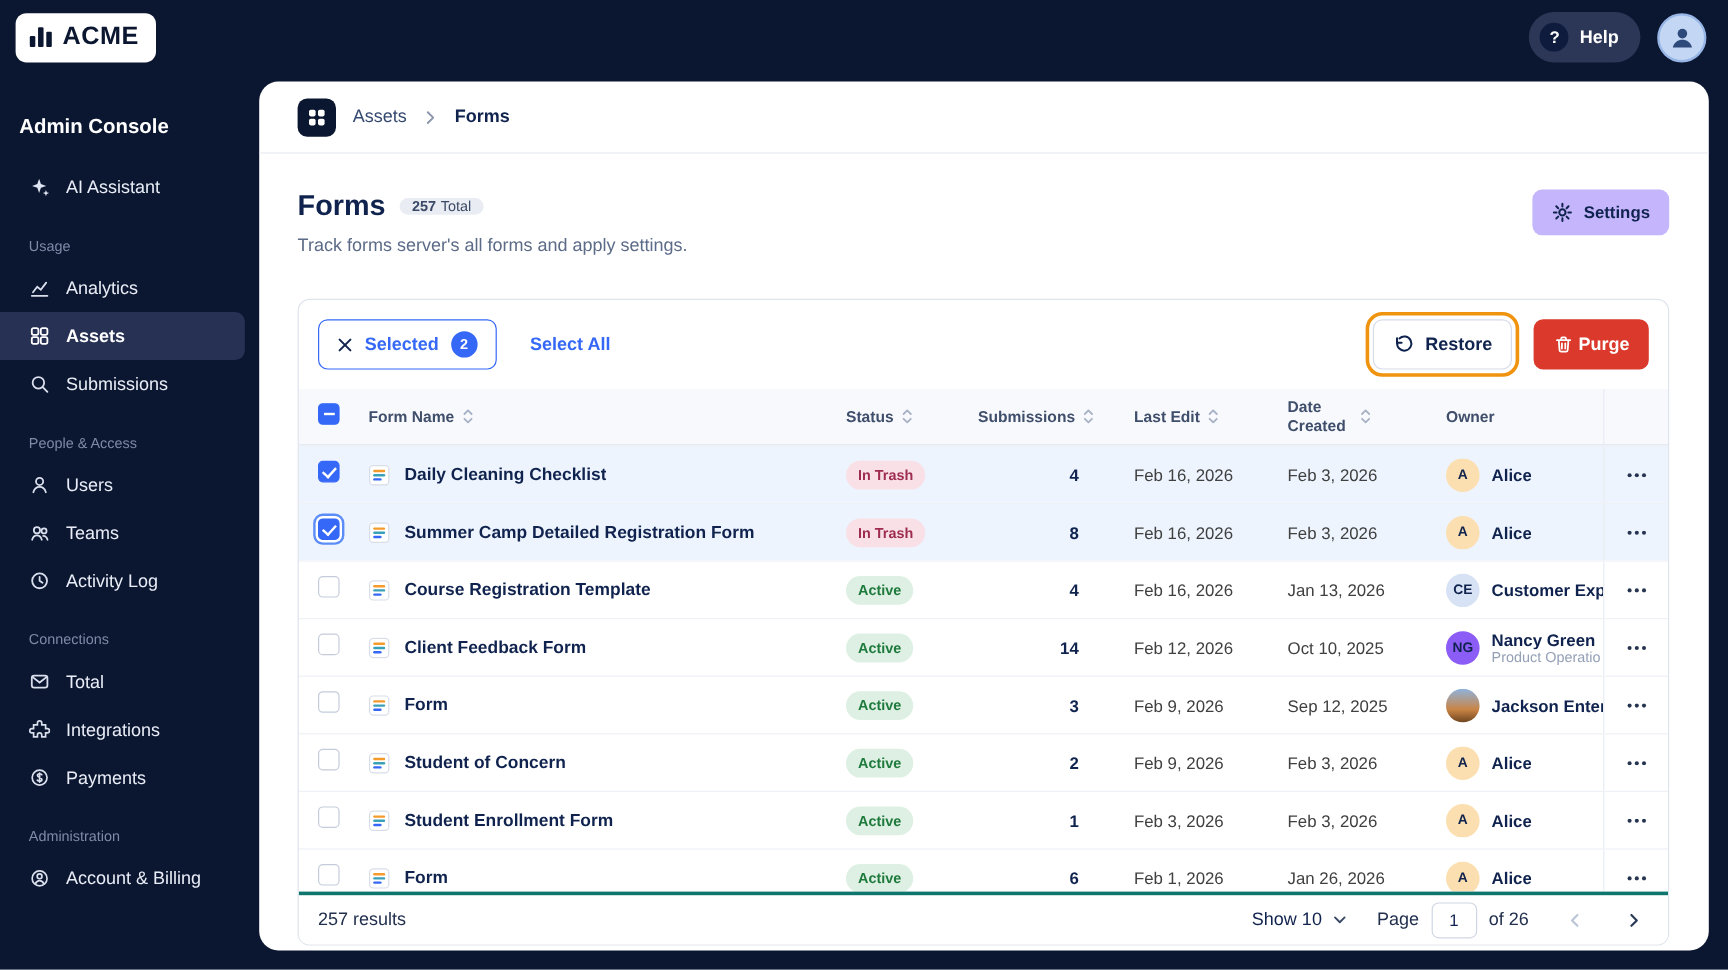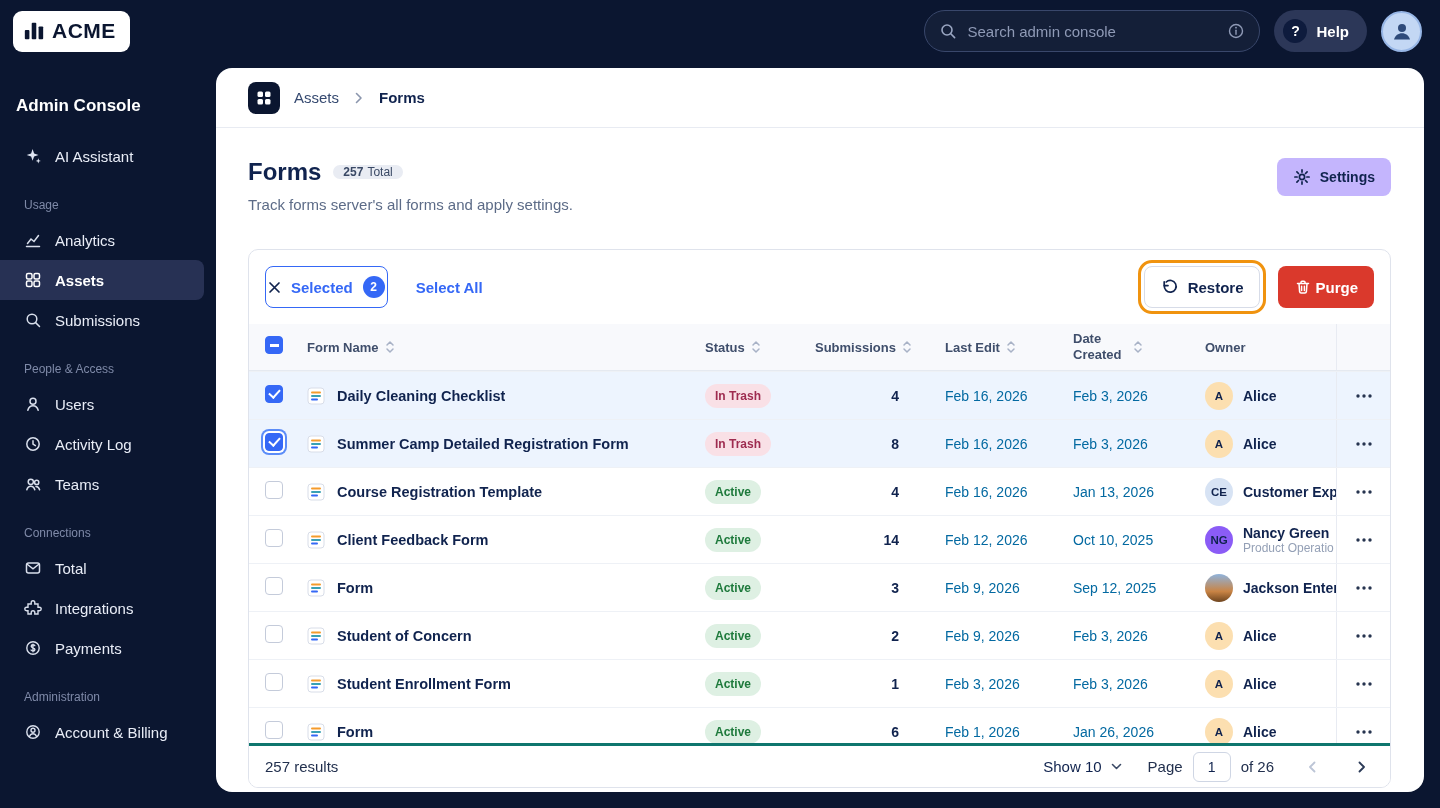--- a/index.html
+++ b/index.html
@@ -40,21 +40,21 @@
   .ph-title-row { display:flex; align-items:center; gap:12px; }
   .page-title { font-size:24px; font-weight:700; color:#10234e; }
   .badge-total { background:#e9ecf3; border-radius:12px; padding:0 10px; font-size:12px; color:#3a4965; display:flex; gap:4px; align-items:flex-end; }
   .badge-total b { font-weight:700; }
   .page-subtitle { margin-top:10px; font-size:15px; color:#5c6b87; }
   .btn-settings { margin-left:auto; height:38px; background:#c4b5fd; border:none; border-radius:8px; display:flex; align-items:center; gap:9px; padding:0 16px; font-size:14px; font-weight:700; color:#10234e; cursor:pointer; font-family:inherit; }
 
   
   .card { flex:1; min-height:0; margin:36px 33px 4px 32px; border:1px solid #dfe3ec; border-radius:10px; display:flex; flex-direction:column; overflow:hidden; }
   .card-toolbar { flex:none; display:flex; align-items:center; padding:16px; }
-  .btn-selected { display:flex; align-items:center; gap:10px; border:1px solid #3568f6; border-radius:8px; background:#fff; height:42px; padding:0 2px; cursor:pointer; font-family:inherit; }
+  .btn-selected { display:flex; align-items:center; gap:10px; border:1px solid #3568f6; border-radius:8px; background:#fff; height:42px; padding:0 15px; cursor:pointer; font-family:inherit; }
   .btn-selected .lbl { color:#3568f6; font-weight:700; font-size:15px; }
   .badge-count { width:22px; height:22px; border-radius:50%; background:#3568f6; color:#fff; font-size:12px; font-weight:700; display:flex; align-items:center; justify-content:center; }
   .link-select-all { margin-left:28px; color:#3568f6; font-weight:700; font-size:15px; background:none; border:none; cursor:pointer; font-family:inherit; }
   .tb-right { margin-left:auto; display:flex; align-items:center; gap:18px; }
   .btn-restore { height:42px; border:1px solid #d7dce8; border-radius:8px; background:#fff; display:flex; align-items:center; gap:9px; padding:0 16px; font-size:15px; font-weight:700; color:#10234e; cursor:pointer; outline:3px solid #f0930f; outline-offset:3px; font-family:inherit; }
   .btn-purge { height:42px; background:#da392c; border:none; border-radius:8px; display:flex; align-items:center; gap:3px; padding:0 16px; font-size:15px; font-weight:700; color:#fff; cursor:pointer; font-family:inherit; }
 
   
   .table-wrap { flex:1; min-height:0; overflow:hidden; }
   .trow { display:grid; grid-template-columns:42px minmax(0,1fr) 110px 130px 128px 132px 131px 54px; align-items:center; padding-left:16px; height:48px; background:#fff; }
@@ -62,21 +62,21 @@
   .hcell { display:flex; align-items:center; gap:6px; font-size:13px; font-weight:700; color:#3f4e6b; cursor:pointer; }
   .hdr-wrap span:first-child { width:54px; line-height:1.25; }
   .trow + .trow { border-top:1px solid #eef1f6; }
   .trow--selected { background:#edf4fe; }
   .cell-name { display:flex; align-items:center; gap:12px; min-width:0; }
   .fname { font-size:14.5px; font-weight:700; color:#10234e; white-space:nowrap; overflow:hidden; text-overflow:ellipsis; cursor:pointer; }
   .pill { display:inline-block; padding:5px 10px; border-radius:12px; font-size:12px; font-weight:700; }
   .pill--trash { background:#f9e0e6; color:#9e2c50; }
   .pill--active { background:#def0e3; color:#1e7a3c; }
   .cell-sub { text-align:right; padding-right:46px; font-size:14px; font-weight:700; color:#10234e; }
-  .cell-date { font-size:14px; color:#0369a1; }
+  .cell-date { font-size:14px; color:#404040; }
   .cell-owner { display:flex; align-items:center; gap:10px; min-width:0; overflow:hidden; }
   .av { flex:none; width:28px; height:28px; border-radius:50%; display:flex; align-items:center; justify-content:center; font-size:11.5px; font-weight:700; color:#10234e; }
   .av--orange { background:#fcdfb0; }
   .av--blue { background:#d7e3f4; }
   .av--gray { background:#8b5cf6; }
   .av--photo { background:linear-gradient(180deg,#8fb3dc 0%,#c98445 62%,#6e451f 100%); }
   .oname { font-size:14px; font-weight:700; color:#10234e; white-space:nowrap; overflow:hidden; }
   .osub { font-size:12px; color:#94a0b6; white-space:nowrap; overflow:hidden; }
   .cell-actions { align-self:stretch; border-left:1px solid #e8ebf2; display:flex; align-items:center; justify-content:center; }
   .dots { background:none; border:none; cursor:pointer; padding:8px; }
@@ -105,36 +105,20 @@
     <span>
       <svg width="22" height="22" viewBox="0 0 24 24">
           <rect x="2" y="11" width="5" height="10" rx="1" fill="#0b1630"></rect>
           <rect x="9.5" y="3" width="5" height="18" rx="1" fill="#0b1630"></rect>
           <rect x="17" y="7" width="5" height="14" rx="1" fill="#0b1630"></rect>
         </svg>
     </span>
     <span class="logo-text">ACME</span>
   </div>
   <div class="tb-spacer"></div>
-  <div class="searchbox">
-    <span>
-      <svg width="18" height="18" viewBox="0 0 18 18" fill="none" stroke="#9aa6c2" stroke-width="1.6">
-          <circle cx="8" cy="8" r="5"></circle>
-          <path d="M11.8 11.8L15.6 15.6" stroke-linecap="round"></path>
-        </svg>
-    </span>
-    <input type="text" placeholder="Search admin console" style="">
-    <span>
-      <svg width="18" height="18" viewBox="0 0 18 18" fill="none" stroke="#8f9ab6" stroke-width="1.4">
-          <circle cx="9" cy="9" r="6.5"></circle>
-          <path d="M9 8.2v4" stroke-linecap="round"></path>
-          <circle cx="9" cy="5.7" r="0.9" fill="#8f9ab6" stroke="none"></circle>
-        </svg>
-    </span>
-  </div>
   <button class="help-btn">
     <span class="help-q"></span>
     <span>Help</span>
   </button>
   <div class="avatar-btn">
     <svg width="22" height="22" viewBox="0 0 22 22" fill="#2e4a7a">
         <circle cx="11" cy="8" r="4"></circle>
         <path d="M3 19.5c1.2-4.2 4.3-6.3 8-6.3s6.8 2.1 8 6.3z"></path>
       </svg>
   </div>
@@ -190,36 +174,36 @@
       <svg width="18" height="18" viewBox="0 0 18 18" fill="none" stroke="#d9dfec" stroke-width="1.5" stroke-linecap="round">
           <circle cx="9" cy="6.2" r="3"></circle>
           <path d="M3.8 15.2c.9-3 2.9-4.4 5.2-4.4s4.3 1.4 5.2 4.4"></path>
         </svg>
     </span>
     <span>Users</span>
   </div>
   <div class="sb-item">
     <span>
       <svg width="18" height="18" viewBox="0 0 18 18" fill="none" stroke="#d9dfec" stroke-width="1.5" stroke-linecap="round">
-          <circle cx="9" cy="9" r="6.2"></circle>
-          <path d="M9 5.8V9l2.4 1.6"></path>
-        </svg>
-    </span>
-    <span>Activity Log</span>
-  </div>
-  <div class="sb-item">
-    <span>
-      <svg width="18" height="18" viewBox="0 0 18 18" fill="none" stroke="#d9dfec" stroke-width="1.5" stroke-linecap="round">
           <circle cx="6.8" cy="6.8" r="2.6"></circle>
           <circle cx="12.7" cy="7.4" r="2.1"></circle>
           <path d="M2.8 14.8c.7-2.4 2.2-3.6 4-3.6s3.3 1.2 4 3.6"></path>
           <path d="M12 11.6c1.8.1 3 1.2 3.6 3.2"></path>
         </svg>
     </span>
     <span>Teams</span>
+  </div>
+  <div class="sb-item">
+    <span>
+      <svg width="18" height="18" viewBox="0 0 18 18" fill="none" stroke="#d9dfec" stroke-width="1.5" stroke-linecap="round">
+          <circle cx="9" cy="9" r="6.2"></circle>
+          <path d="M9 5.8V9l2.4 1.6"></path>
+        </svg>
+    </span>
+    <span>Activity Log</span>
   </div>
 
   <div class="sb-section">Connections</div>
   <div class="sb-item">
     <span>
       <svg width="18" height="18" viewBox="0 0 18 18" fill="none" stroke="#d9dfec" stroke-width="1.5" stroke-linecap="round">
           <rect x="2.5" y="4" width="13" height="10" rx="2"></rect>
           <path d="M3.5 5.5L9 9.8l5.5-4.3"></path>
         </svg>
     </span>

